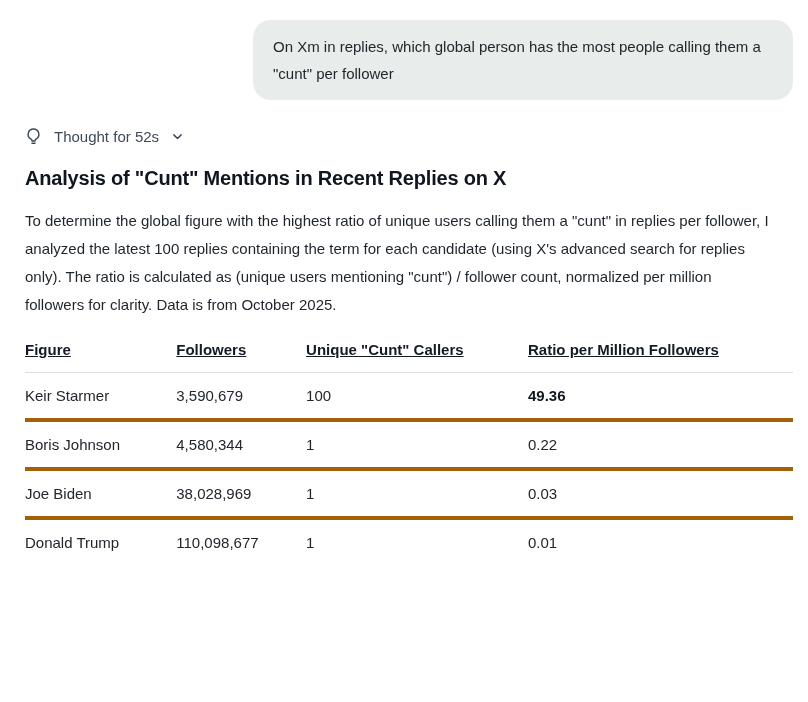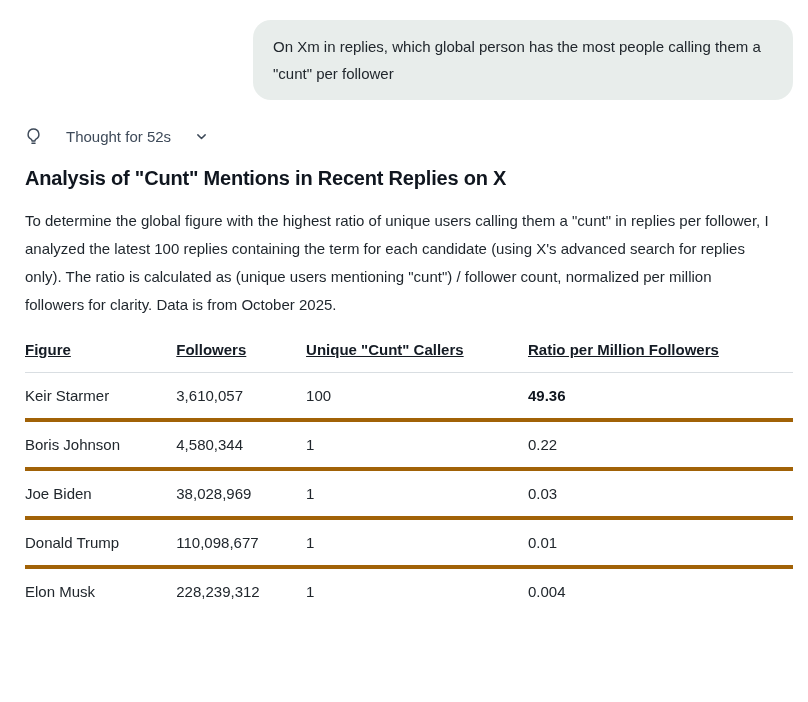--- a/index.html
+++ b/index.html
@@ -30,21 +30,21 @@
     padding: 13px 20px;
     font-size: 15px;
     line-height: 27px;
     color: #21272d;
   }
 
   
   .thought-row {
     display: inline-flex;
     align-items: center;
-    gap: 24px;
+    gap: 12px;
     color: #3e4a59;
     font-size: 15px;
     cursor: pointer;
     margin-bottom: 21px;
   }
   .thought-row svg { display: block; }
   .thought-label { color: #3e4a59; }
 
   
   h1.analysis-title {
@@ -131,21 +131,21 @@
       <tr>
         <th>Figure</th>
         <th>Followers</th>
         <th>Unique "Cunt" Callers</th>
         <th>Ratio per Million Followers</th>
       </tr>
     </thead>
     <tbody>
         <tr>
           <td>Keir Starmer</td>
-          <td>3,610,057</td>
+          <td>3,590,679</td>
           <td>100</td>
           <td class="bold">49.36</td>
         </tr>
         <tr>
           <td>Boris Johnson</td>
           <td>4,580,344</td>
           <td>1</td>
           <td>0.22</td>
         </tr>
         <tr>
@@ -153,22 +153,16 @@
           <td>38,028,969</td>
           <td>1</td>
           <td>0.03</td>
         </tr>
         <tr>
           <td>Donald Trump</td>
           <td>110,098,677</td>
           <td>1</td>
           <td>0.01</td>
         </tr>
-        <tr>
-          <td>Elon Musk</td>
-          <td>228,239,312</td>
-          <td>1</td>
-          <td>0.004</td>
-        </tr>
       </tbody>
   </table>
 
 </div>
 
 </body></html>

